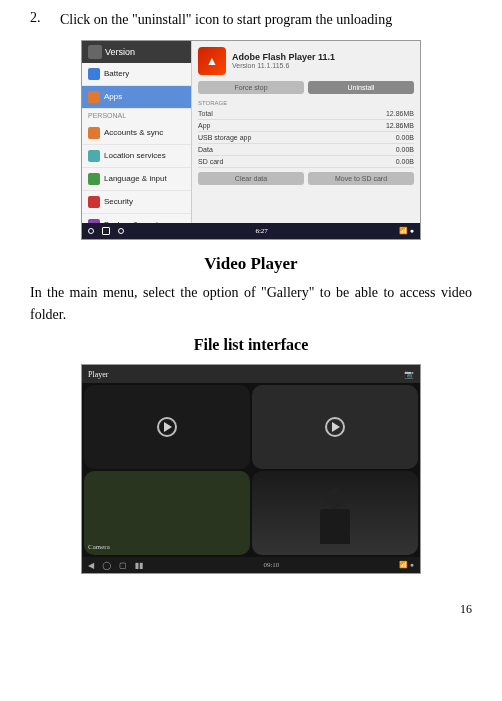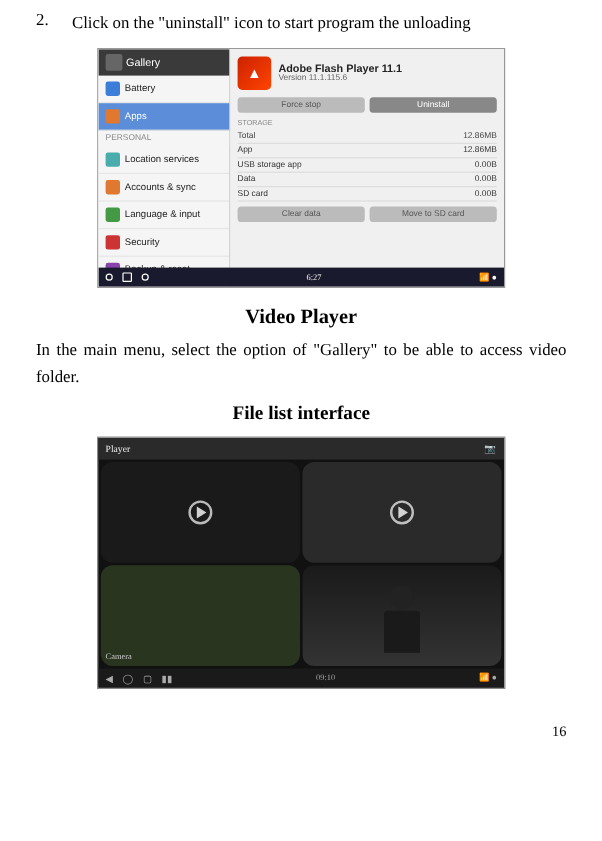--- a/index.html
+++ b/index.html
@@ -369,38 +369,38 @@
     <span class="step-text">Click on the "uninstall" icon to start program the unloading</span>
   </div>
 
   <div class="screenshot-container">
     <div class="screenshot-img">
       <div class="android-screen">
 
         <div class="sidebar">
           <div class="sidebar-header">
             <span class="sidebar-header-icon"></span>
-            <span>Gallery</span>
+            <span>Version</span>
           </div>
           <div class="sidebar-item">
             <div class="sidebar-item-icon blue"></div>
             <span>Battery</span>
           </div>
           <div class="sidebar-item active">
             <div class="sidebar-item-icon orange"></div>
             <span>Apps</span>
           </div>
           <div class="sidebar-section-label">PERSONAL</div>
           <div class="sidebar-item">
+            <div class="sidebar-item-icon orange"></div>
+            <span>Accounts &amp; sync</span>
+          </div>
+          <div class="sidebar-item">
             <div class="sidebar-item-icon teal"></div>
             <span>Location services</span>
-          </div>
-          <div class="sidebar-item">
-            <div class="sidebar-item-icon orange"></div>
-            <span>Accounts &amp; sync</span>
           </div>
           <div class="sidebar-item">
             <div class="sidebar-item-icon green"></div>
             <span>Language &amp; input</span>
           </div>
           <div class="sidebar-item">
             <div class="sidebar-item-icon red"></div>
             <span>Security</span>
           </div>
           <div class="sidebar-item">

